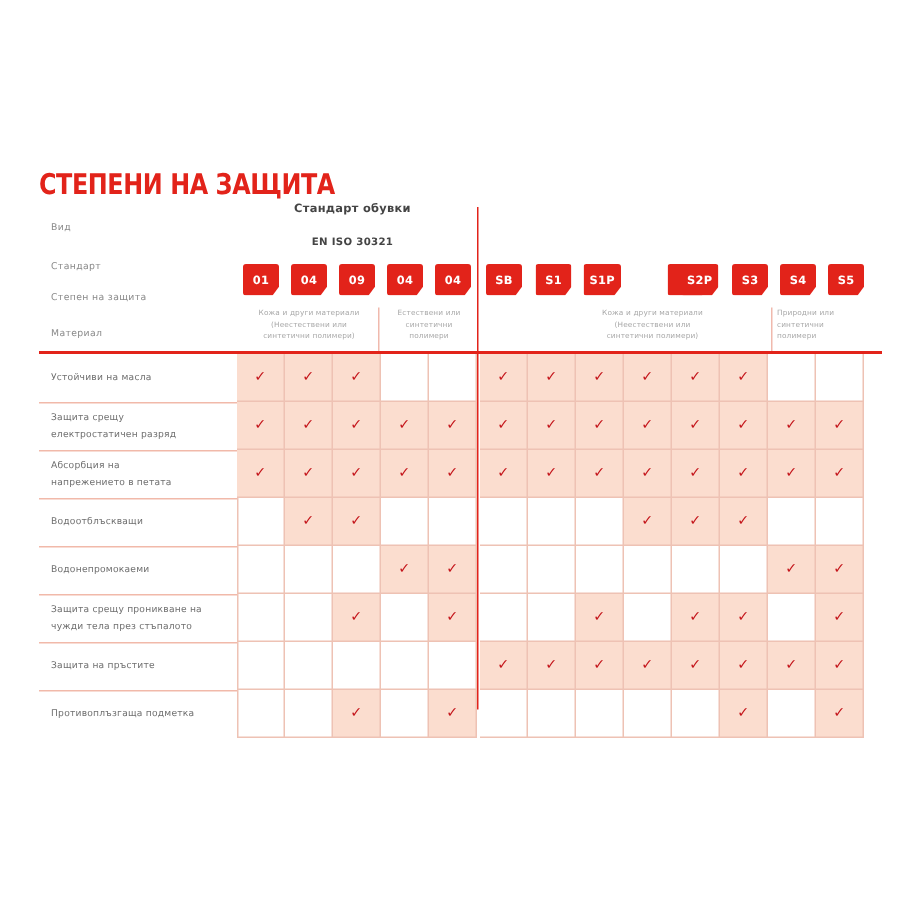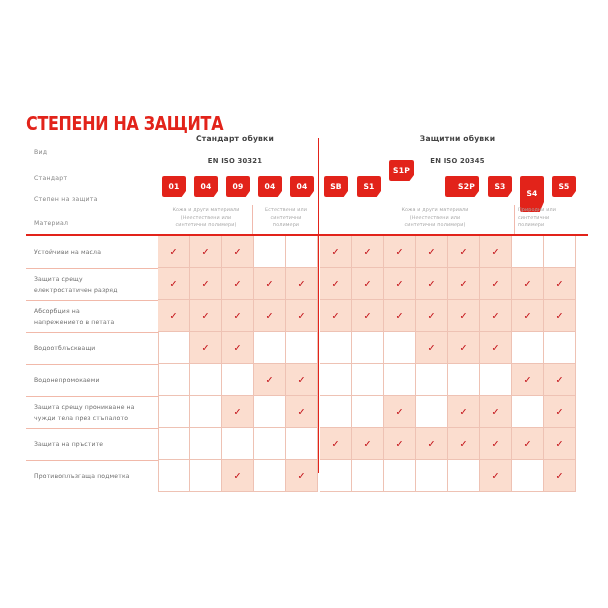--- a/index.html
+++ b/index.html
@@ -110,41 +110,39 @@
   <div class="title">СТЕПЕНИ НА ЗАЩИТА</div>
 
   <div class="hdr-label" style="top:148px">Вид</div>
   <div class="hdr-label" style="top:174px">Стандарт</div>
   <div class="hdr-label" style="top:195px">Степен на защита</div>
   <div class="hdr-label" style="top:219px">Материал</div>
 
   <div class="group-title" style="left:160px;top:134px;width:150px">Стандарт обувки</div>
   <div class="group-std" style="left:160px;top:157px;width:150px">EN ISO 30321</div>
 
-  <div class="group-title" style="left:325px;top:134px;width:265px">Защитни обувки</div>
-  <div class="group-std" style="left:325px;top:157px;width:265px">EN ISO 20345</div>
 
   <div class="vline" style="left:318px;top:138px;height:335px"></div>
 
   <div class="vline-thin" style="left:252px;top:205px;height:30px"></div>
   <div class="vline-thin" style="left:514px;top:205px;height:30px"></div>
 
   <div class="badge" style="left:162px;top:176px;width:24px;height:21px">01</div>
   <div class="badge" style="left:194px;top:176px;width:24px;height:21px">04</div>
   <div class="badge" style="left:226px;top:176px;width:24px;height:21px">09</div>
   <div class="badge" style="left:258px;top:176px;width:24px;height:21px">04</div>
   <div class="badge" style="left:290px;top:176px;width:24px;height:21px">04</div>
 
   <div class="badge" style="left:324px;top:176px;width:24px;height:21px">SB</div>
   <div class="badge" style="left:357px;top:176px;width:24px;height:21px">S1</div>
-  <div class="badge" style="left:389px;top:160px;width:25px;height:21px">S1P</div>
+  <div class="badge" style="left:389px;top:176px;width:25px;height:21px">S1P</div>
   <div class="badge" style="left:445px;top:176px;width:28px;height:21px">S2</div>
   <div class="badge" style="left:454px;top:176px;width:25px;height:21px">S2P</div>
   <div class="badge" style="left:488px;top:176px;width:24px;height:21px">S3</div>
-  <div class="badge" style="left:520px;top:176px;width:24px;height:36px">S4</div>
+  <div class="badge" style="left:520px;top:176px;width:24px;height:21px">S4</div>
   <div class="badge" style="left:552px;top:176px;width:24px;height:21px">S5</div>
 
   <div class="mat" style="left:158px;top:206px;width:96px">
     <div>Кожа и други материали</div>
     <div>(Неестествени или</div>
     <div>синтетични полимери)</div>
   </div>
   <div class="mat" style="left:256px;top:206px;width:60px">
     <div>Естествени или</div>
     <div>синтетични</div>

